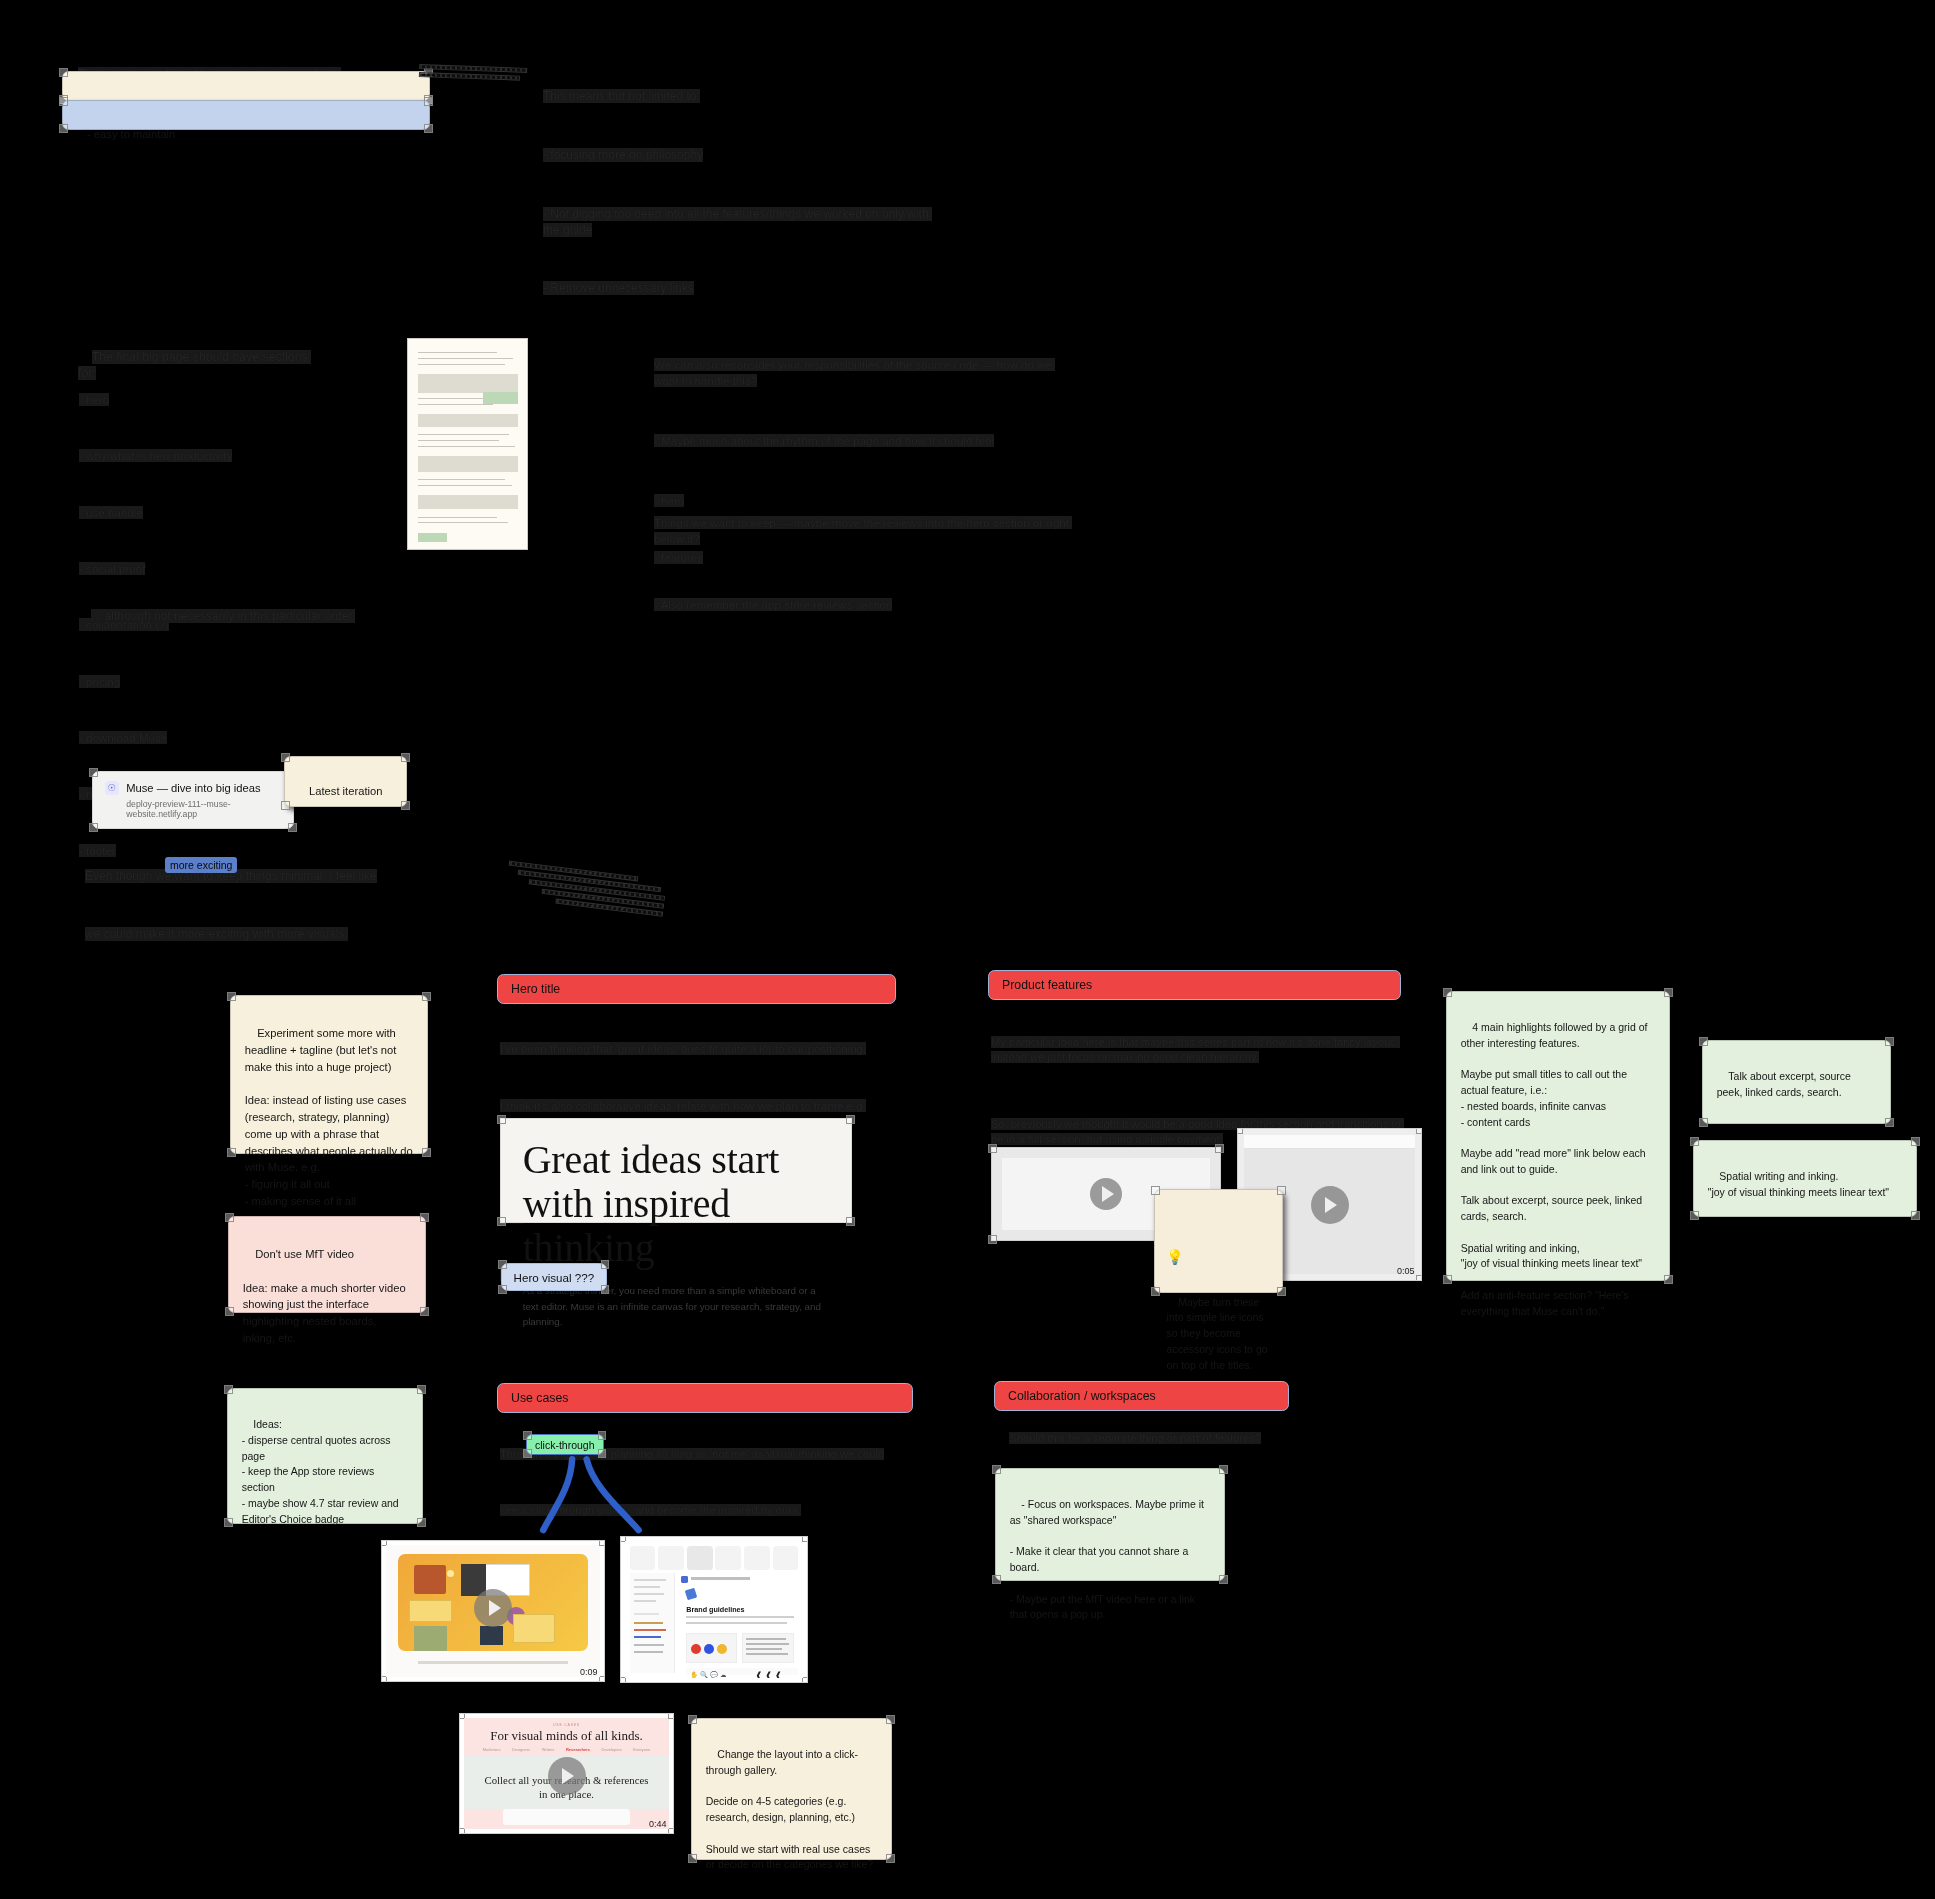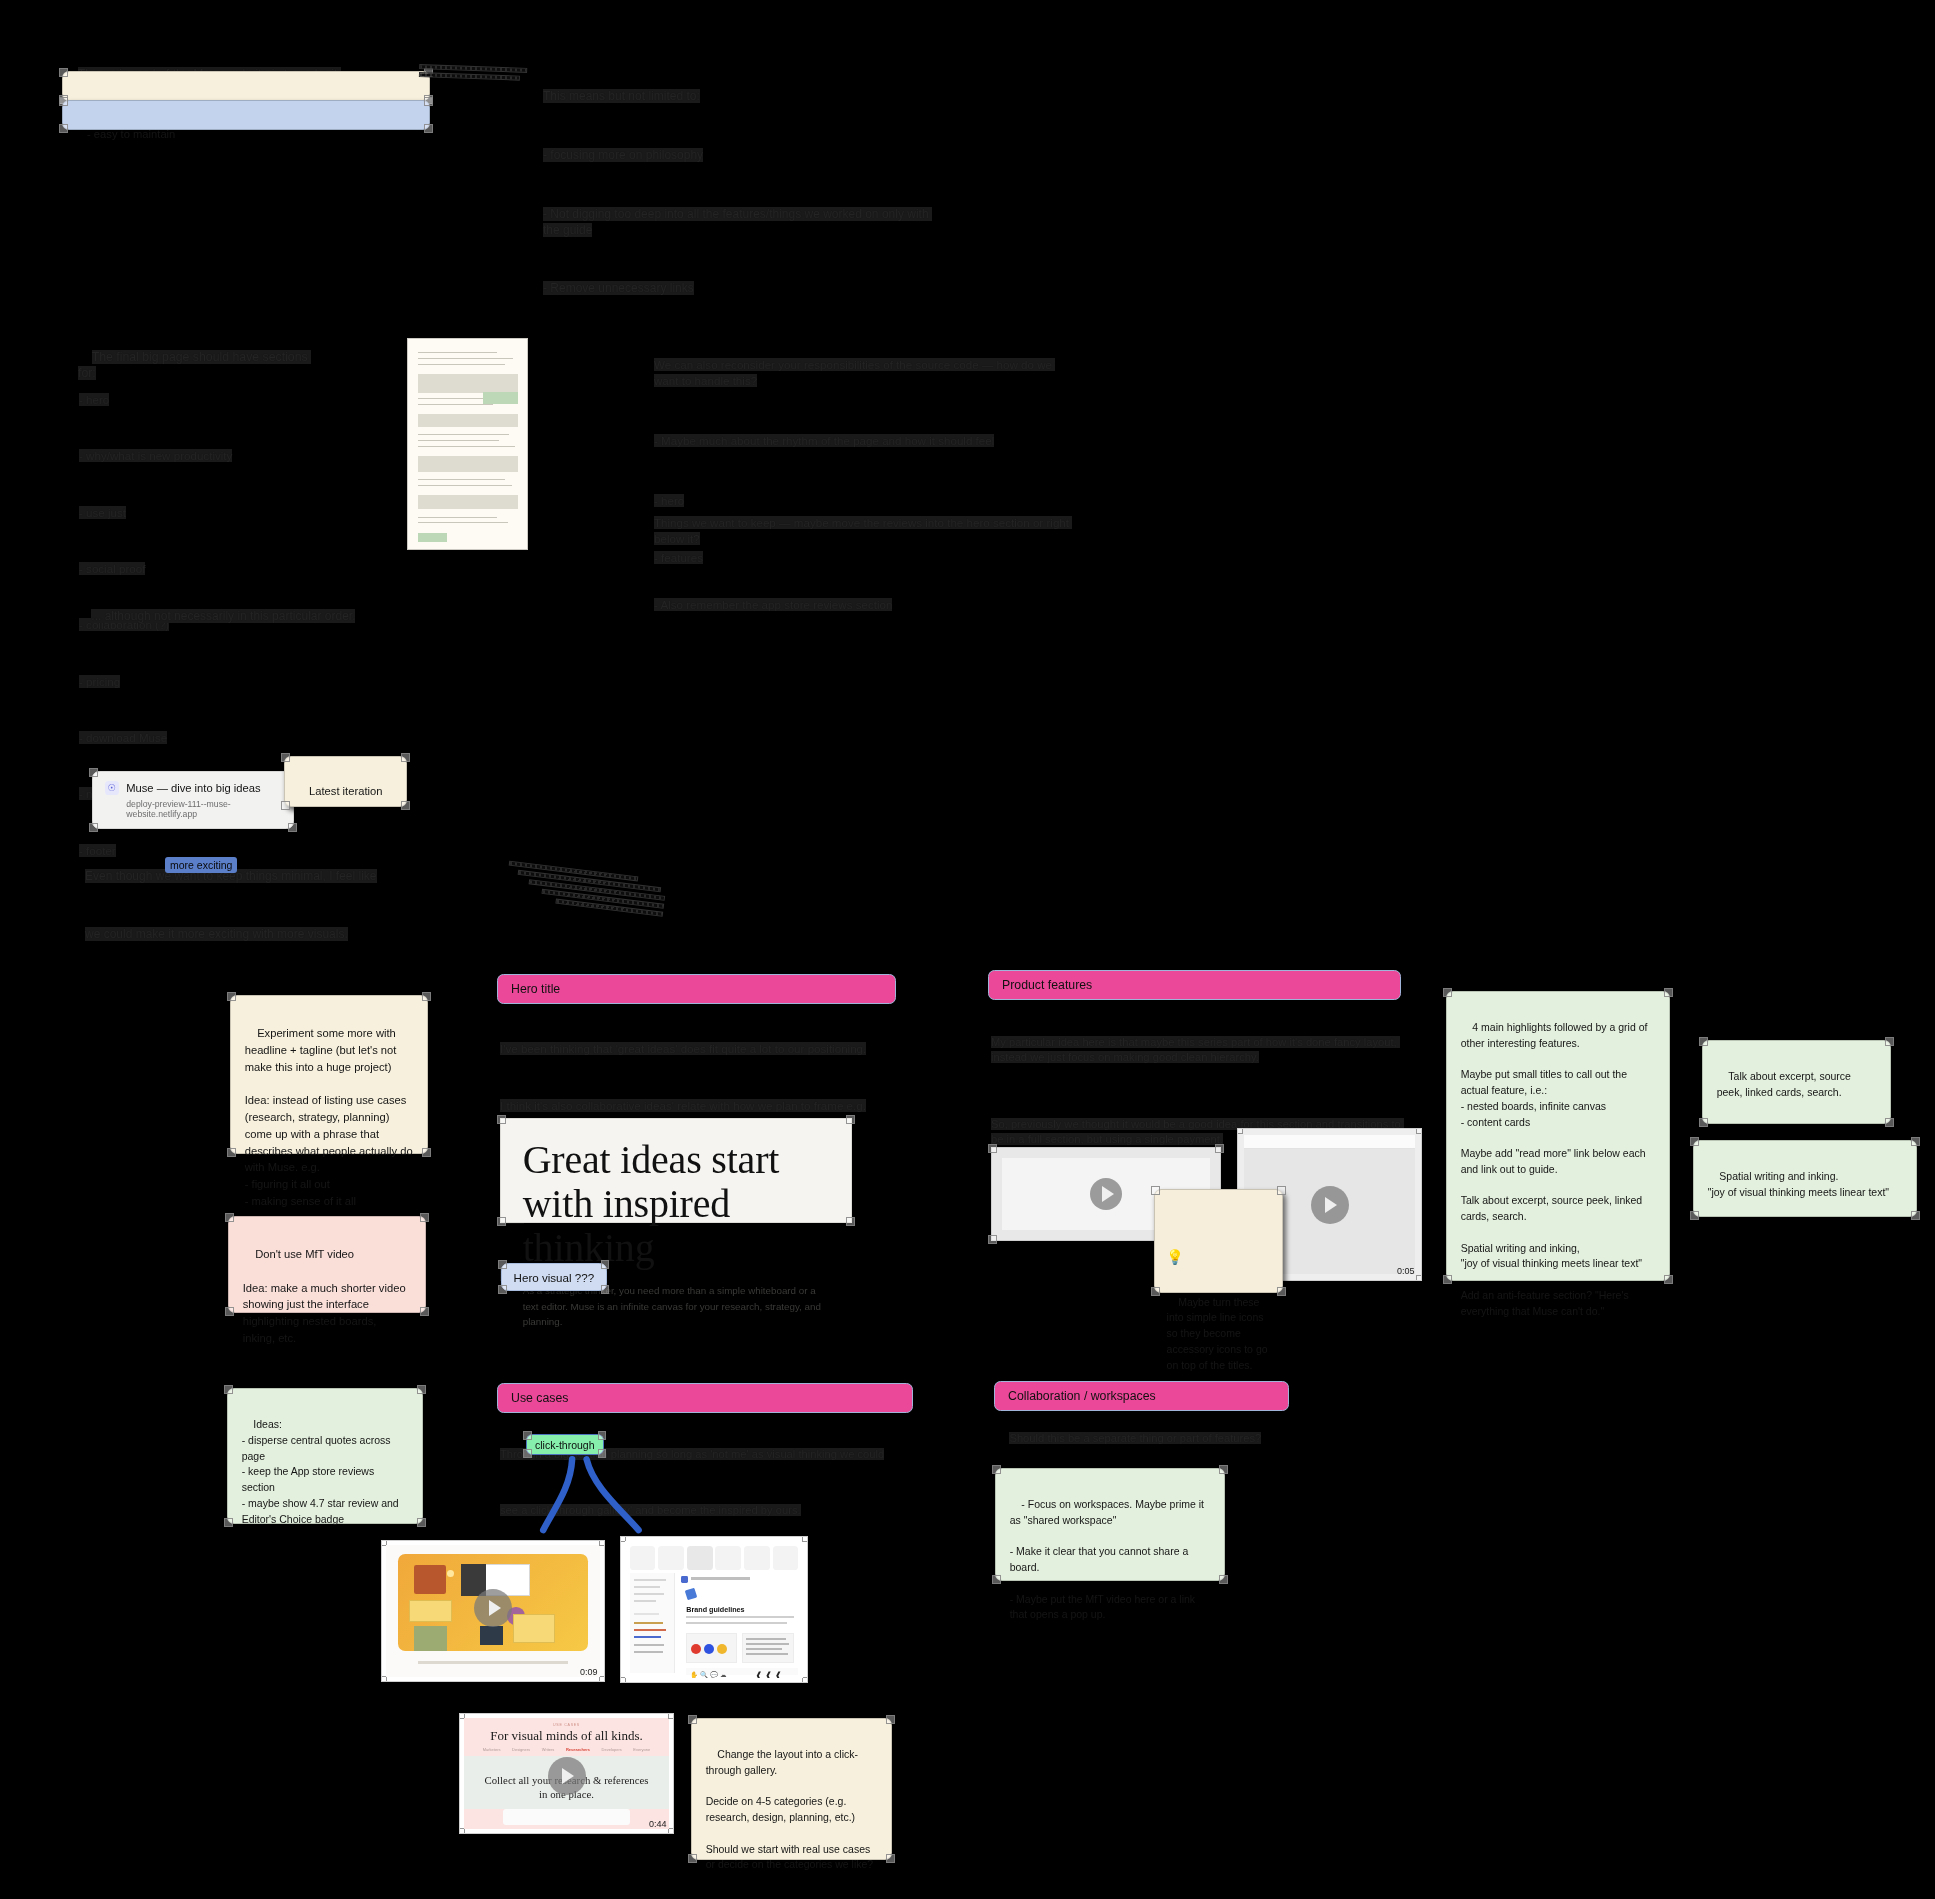--- a/index.html
+++ b/index.html
@@ -46,21 +46,21 @@
     border:0.7px solid rgba(130,130,130,.85); background:rgba(255,255,255,.35);
   }
   .handles::before { left:-3.6px; top:-3.6px; }
   .handles::after  { right:-3.6px; top:-3.6px; }
   .handles > i::before { left:-3.6px; bottom:-3.6px; }
   .handles > i::after  { right:-3.6px; bottom:-3.6px; }
 
   
   .sec-pill {
     position: absolute;
-    background: #ec4899;
+    background: #ef4444;
     border: 0.7px solid #9fb4d8;
     border-radius: 6.5px;
     color: #111;
     font-size: 12.3px;
     padding: 7.2px 13px;
     box-shadow: 2.2px 2.9px 4.3px rgba(0,0,0,0.5);
   }
   .small-pill {
     position:absolute;
     background:#cfdcf1; border:0.7px solid #a8bcdd; border-radius:7.2px;
@@ -190,21 +190,21 @@
     <div style="margin-top:10px"><span class="seg">- Not digging too deep into all the features/things we worked on only with the guide</span></div>
     <div style="margin-top:10px"><span class="seg">- Remove unnecessary links</span></div>
   </div>
 
   <div class="redact" style="left:78px; top:332px; width:246px; font-size:12.3px;">
     <span class="seg">The final big page should have sections for:</span>
   </div>
   <div class="redact" style="left:79px; top:355px; width:238px; font-size:11.6px;">
     <div style="margin-top:5.8px"><span class="seg">- hero</span></div>
     <div style="margin-top:9.4px"><span class="seg">- why/what is new productivity</span></div>
-    <div style="margin-top:9.4px"><span class="seg">- use just</span></div>
+    <div style="margin-top:9.4px"><span class="seg">- use handle</span></div>
     <div style="margin-top:9.4px"><span class="seg">- social proof</span></div>
     <div style="margin-top:9.4px"><span class="seg">- collaboration (?)</span></div>
     <div style="margin-top:9.4px"><span class="seg">- pricing</span></div>
     <div style="margin-top:9.4px"><span class="seg">- download Muse</span></div>
     <div style="margin-top:9.4px"><span class="seg">- newsletter signup (Wulf request)</span></div>
     <div style="margin-top:9.4px"><span class="seg">- footer</span></div>
   </div>
   <div class="redact" style="left:78px; top:592px; width:289px; font-size:12px;">
     <span class="seg">... although not necessarily in this particular order.</span>
   </div>

